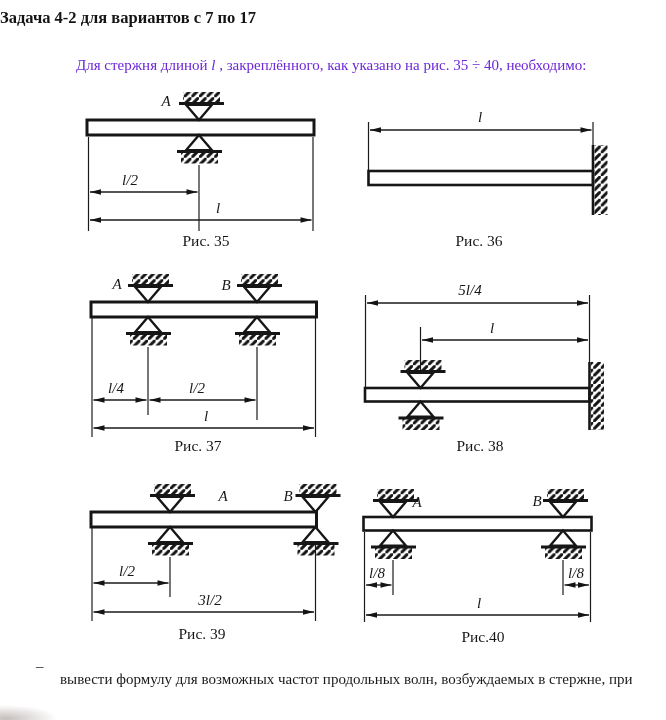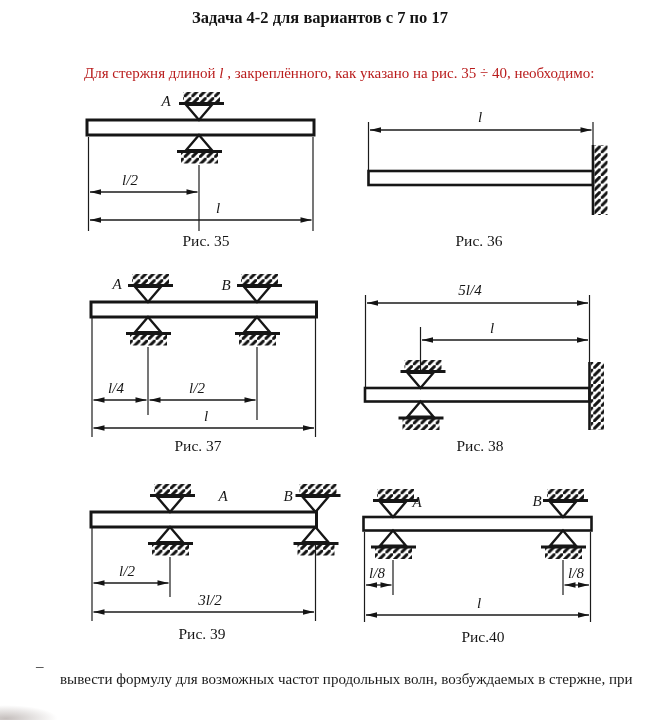--- a/index.html
+++ b/index.html
@@ -3,25 +3,25 @@
 <meta charset="utf-8">
 <style>
   html,body{margin:0;padding:0;}
   body{
     width:666px;height:720px;position:relative;background:#ffffff;
     font-family:"Liberation Serif", serif;color:#161616;overflow:hidden;
   }
   .abs{position:absolute;}
   h1.title{
     position:absolute;top:8px;left:0;width:640px;margin:0;
-    text-align:center;font-size:16.5px;font-weight:bold;color:#141414;
+    font-size:16.5px;font-weight:bold;color:#141414;
     font-family:"Liberation Serif", serif;
   }
   .intro{
-    position:absolute;top:57px;left:76px;margin:8px;font-size:15px;color:#b91c1c;
+    position:absolute;top:57px;left:76px;margin:0;font-size:15px;color:#6d28d9;
     white-space:nowrap;
   }
   .intro .var{font-style:italic;}
   svg{position:absolute;overflow:visible;}
   svg text{
     font-family:"Liberation Serif", serif;fill:#161616;font-size:15px;
   }
   svg text.var{font-style:italic;}
   svg text.cap{font-size:15.5px;font-style:normal;}
   .rod{fill:#ffffff;stroke:#161616;}

